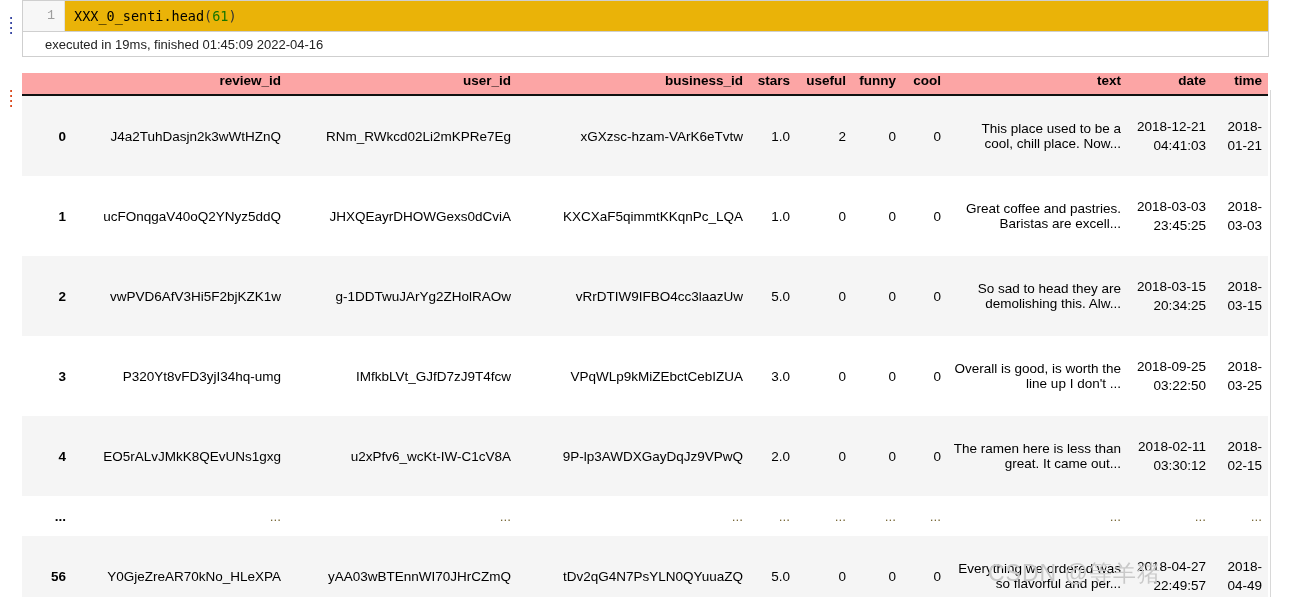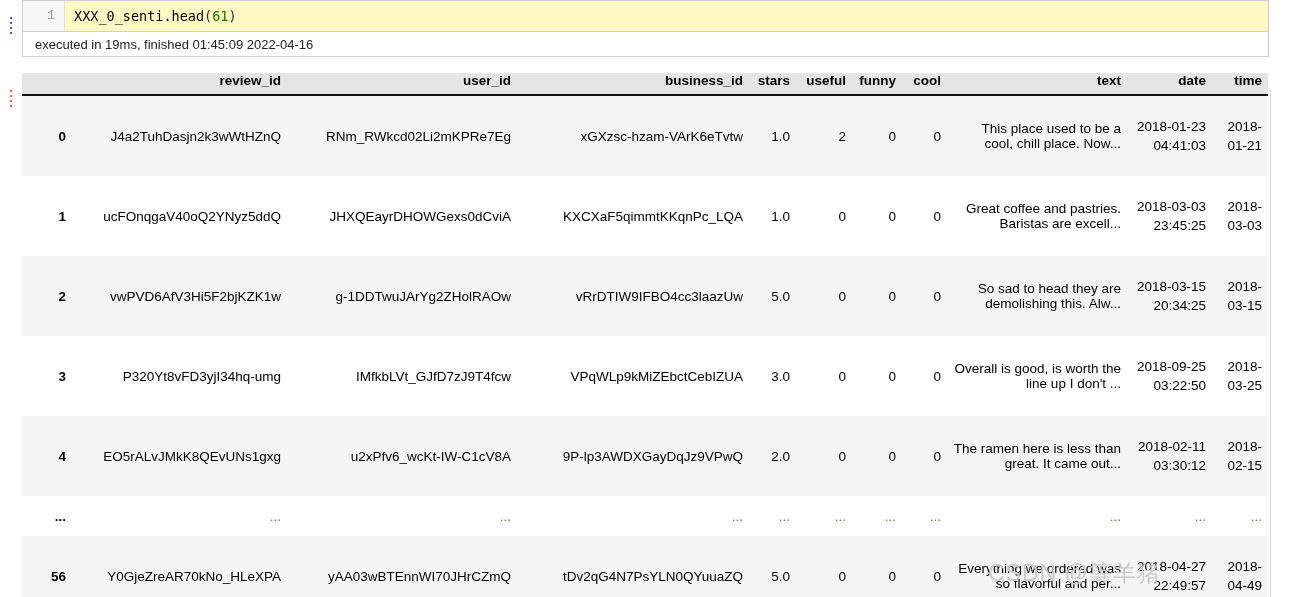--- a/index.html
+++ b/index.html
@@ -62,39 +62,39 @@
     color: #9e9e9e;
     font-family: "Liberation Mono", monospace;
     font-size: 13.5px;
     line-height: 30px;
     background: #f7f7f7;
     border-right: 1px solid #e0e0e0;
     user-select: none;
   }
   .code {
     flex: 1;
-    background: #fef9c3;
+    background: #eab308;
     padding-left: 9px;
     font-family: "DejaVu Sans Mono", monospace;
     font-size: 13.5px;
     line-height: 30px;
     white-space: pre;
     color: #000000;
   }
   .code .num { color: #177500; }
   .code .paren { color: #333333; }
 
   .exec-bar {
     border: 1px solid #cfcfcf;
     border-top: none;
     background: #ffffff;
     font-size: 13px;
     line-height: 25px;
     height: 25px;
-    padding-left: 12px;
+    padding-left: 22px;
     box-sizing: border-box;
     color: #222222;
     font-family: "Liberation Sans", sans-serif;
   }
 
   .spacer-a { height: 16px; }
 
   
   .out-row {
     display: flex;
@@ -113,21 +113,21 @@
     font-size: 13.5px;
     font-family: "Liberation Sans", sans-serif;
   }
   table.df thead th {
     border-bottom: 2px solid #111111;
     font-weight: bold;
     text-align: right;
     vertical-align: bottom;
     padding: 0 6px 6px 6px;
     white-space: nowrap;
-    background: #e5e5e5;
+    background: #fca5a5;
   }
   table.df tbody th.idx {
     font-weight: bold;
     text-align: right;
     padding: 8px 6px;
     vertical-align: middle;
     white-space: nowrap;
   }
   table.df tbody td {
     text-align: right;
@@ -243,21 +243,21 @@
             <th class="idx">0</th>
             <td>J4a2TuhDasjn2k3wWtHZnQ</td>
             <td>RNm_RWkcd02Li2mKPRe7Eg</td>
             <td>xGXzsc-hzam-VArK6eTvtw</td>
             <td>1.0</td>
             <td>2</td>
             <td>0</td>
             <td>0</td>
             <td>This place used to be a cool, chill place. Now...</td>
             <td>
-              <span class="celldate">2018-01-23</span>
+              <span class="celldate">2018-12-21</span>
               <span class="celldate">04:41:03</span>
             </td>
             <td>
               <span class="celldate">2018-</span>
               <span class="celldate">01-21</span>
             </td>
           </tr>
           <tr class="even rowtall">
             <th class="idx">1</th>
             <td>ucFOnqgaV40oQ2YNyz5ddQ</td>

